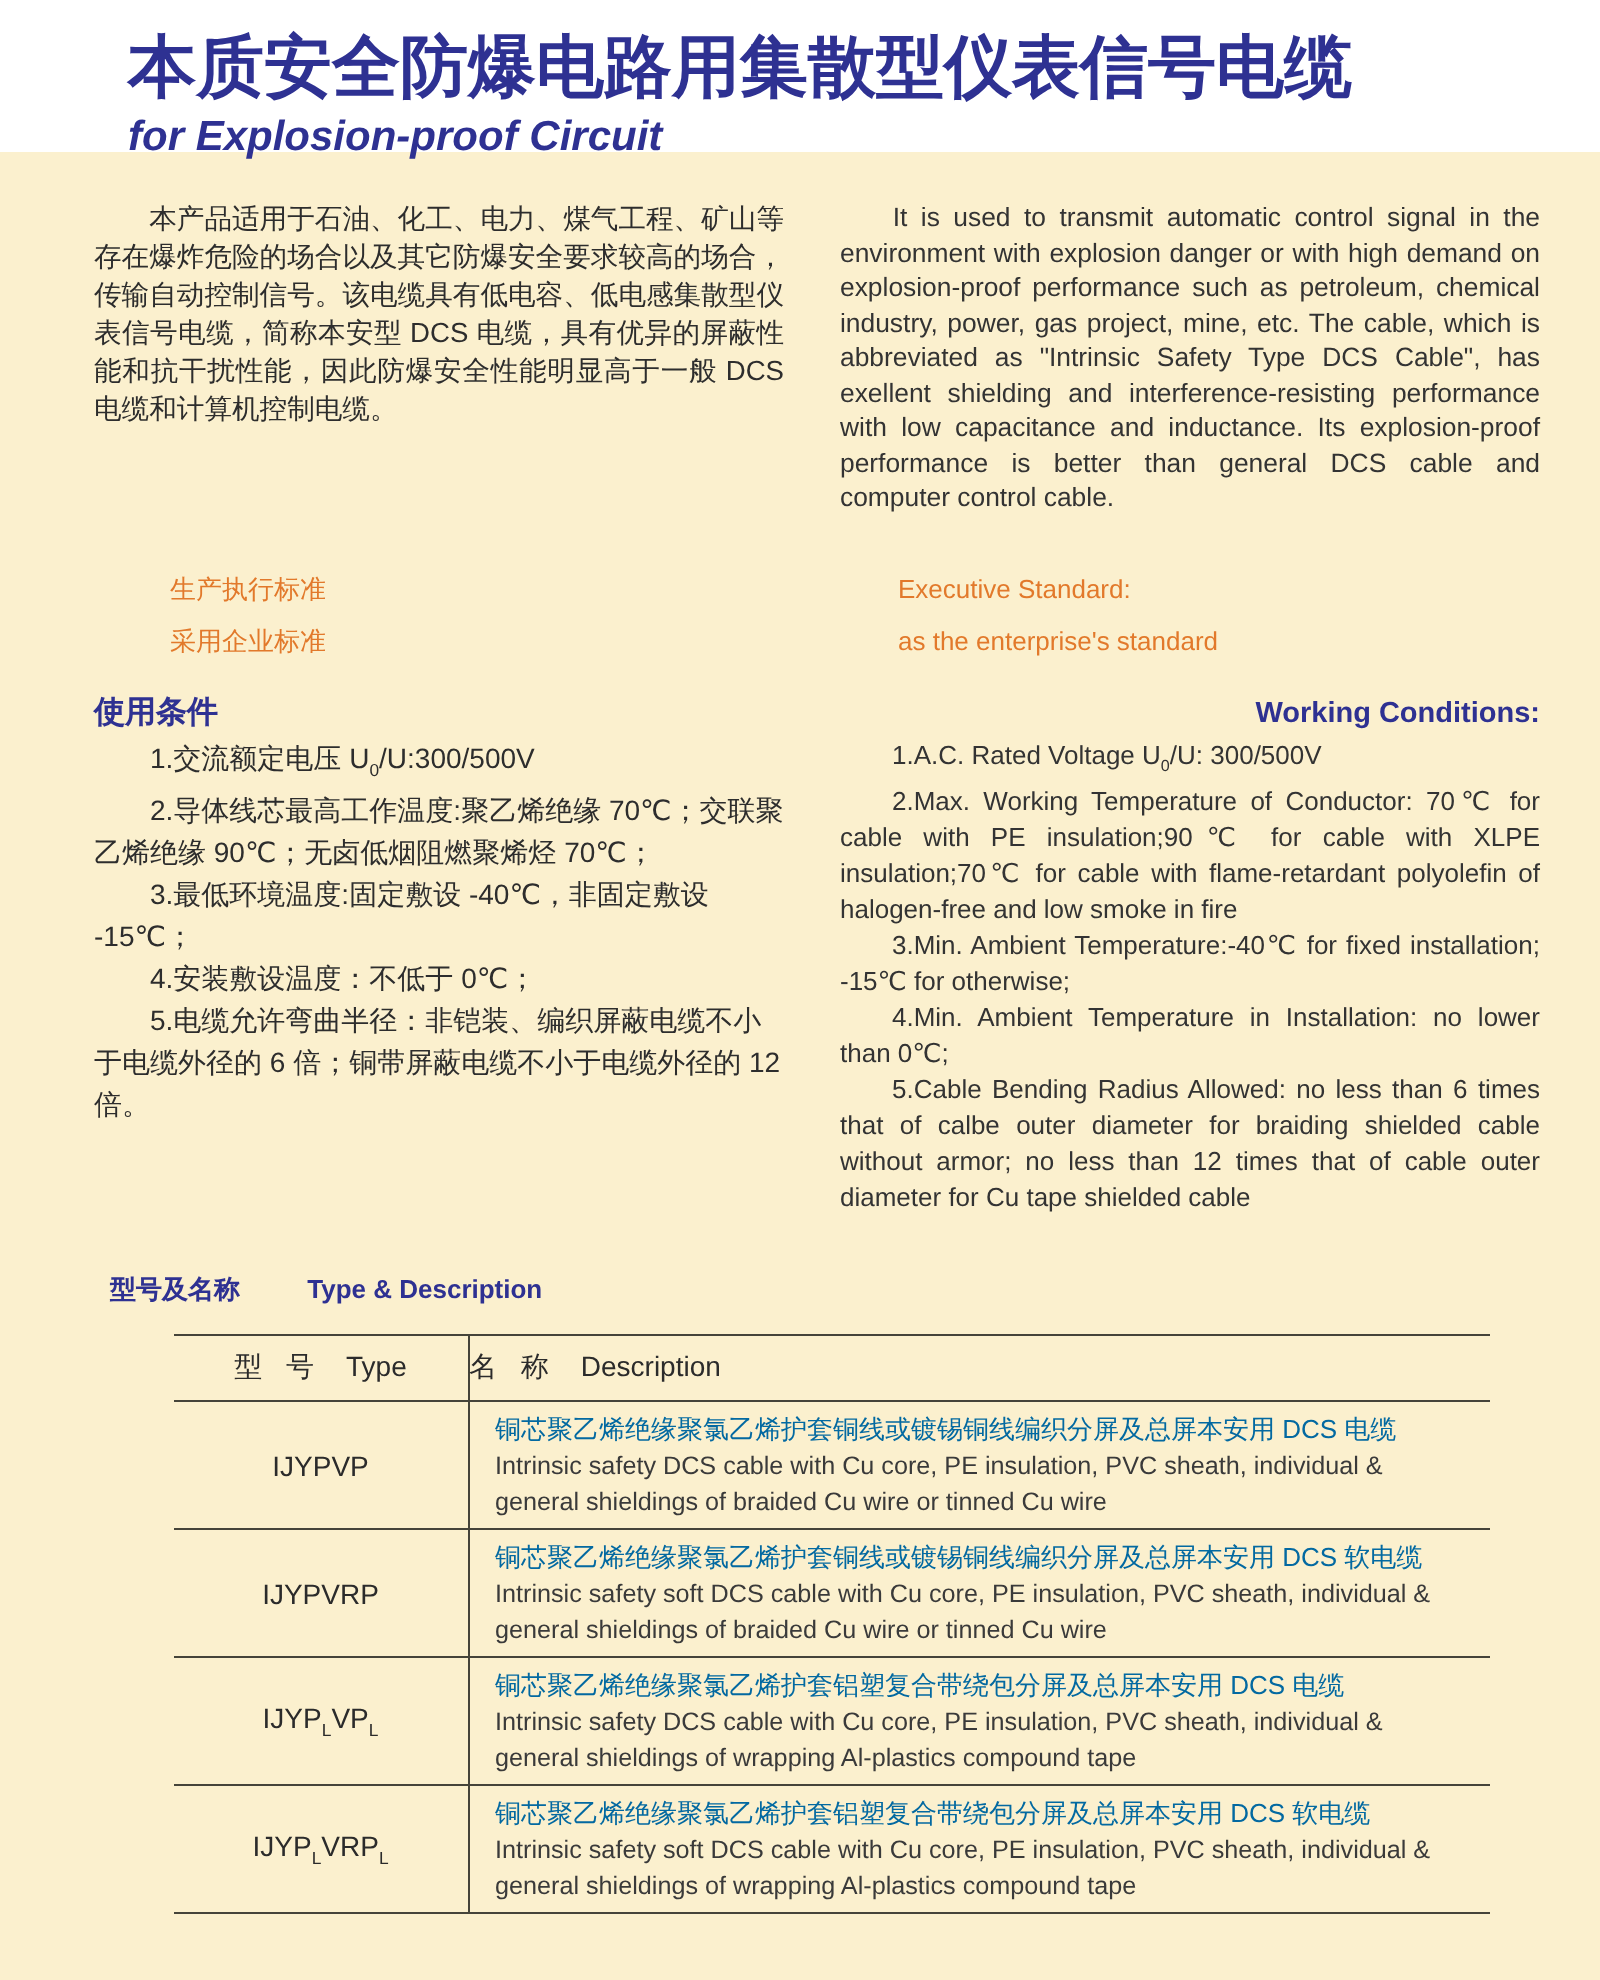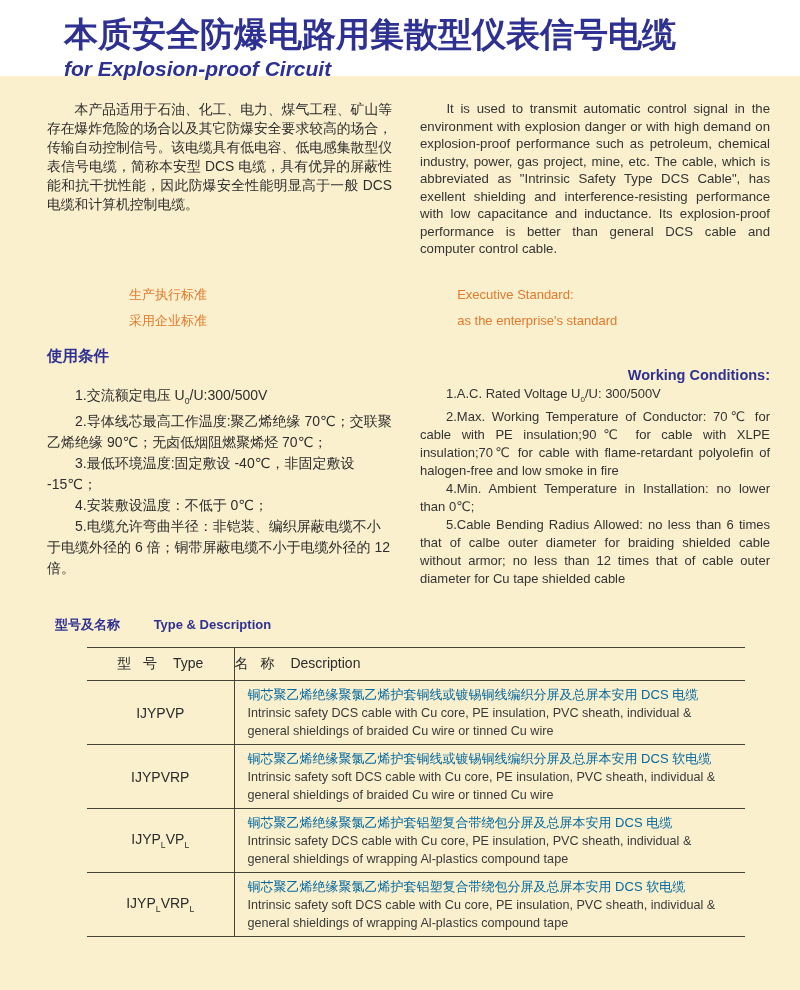--- a/index.html
+++ b/index.html
@@ -38,25 +38,25 @@
   .intro { padding-top:24px; }
   .intro .col-zh {
     font-size:13.8px; line-height:19px; text-indent:2em;
     text-align:justify; color:#2d2d2d;
   }
   .intro .col-en {
     font-size:13.2px; line-height:17.5px; text-indent:2em;
     text-align:justify; color:#333;
   }
 
-  .standards { margin-top:24px; font-size:13px; line-height:26px; color:var(--accent-orange,#E2792B);margin-left:44px; }
+  .standards { margin-top:24px; font-size:13px; line-height:26px; color:var(--accent-orange,#E2792B); }
   .standards .col-zh { padding-left:38px; }
   .standards .col-en { padding-left:29px; }
 
-  .cond-head { margin-top:12px; align-items:baseline;flex-direction:column; }
+  .cond-head { margin-top:12px; align-items:baseline; }
   .cond-head .col-zh { font-size:15.5px; font-weight:bold; color:var(--accent-blue,#2E3192); }
   .cond-head .col-en { font-size:14.5px; font-weight:bold; color:var(--accent-blue,#2E3192); text-align:right; }
 
   .lists { margin-top:2px; }
   .list p { text-indent:2em; }
   .list-zh { font-size:14px; line-height:21px; color:#2d2d2d; }
   .list-en { font-size:13px; line-height:18px; text-align:justify; color:#333; }
   sub { font-size:0.62em; }
 
   .type-head {
@@ -122,20 +122,21 @@
     <div class="col-zh list list-zh">
       <p>1.交流额定电压 U<sub>0</sub>/U:300/500V</p>
       <p>2.导体线芯最高工作温度:聚乙烯绝缘 70℃；交联聚乙烯绝缘 90℃；无卤低烟阻燃聚烯烃 70℃；</p>
       <p>3.最低环境温度:固定敷设 -40℃，非固定敷设 -15℃；</p>
       <p>4.安装敷设温度：不低于 0℃；</p>
       <p>5.电缆允许弯曲半径：非铠装、编织屏蔽电缆不小于电缆外径的 6 倍；铜带屏蔽电缆不小于电缆外径的 12 倍。</p>
     </div>
     <div class="col-en list list-en">
       <p>1.A.C. Rated Voltage U<sub>0</sub>/U: 300/500V</p>
       <p>2.Max. Working Temperature of Conductor: 70℃ for cable with PE insulation;90℃ for cable with XLPE insulation;70℃ for cable with flame-retardant polyolefin of halogen-free and low smoke in fire</p>
+      <p>3.Min. Ambient Temperature:-40℃ for fixed installation; -15℃ for otherwise;</p>
       <p>4.Min. Ambient Temperature in Installation: no lower than 0℃;</p>
       <p>5.Cable Bending Radius Allowed: no less than 6 times that of calbe outer diameter for braiding shielded cable without armor; no less than 12 times that of cable outer diameter for Cu tape shielded cable</p>
     </div>
   </section>
 
   <h2 class="type-head">
     <span>型号及名称</span>
     <span class="en-label">Type &amp; Description</span>
   </h2>
 

